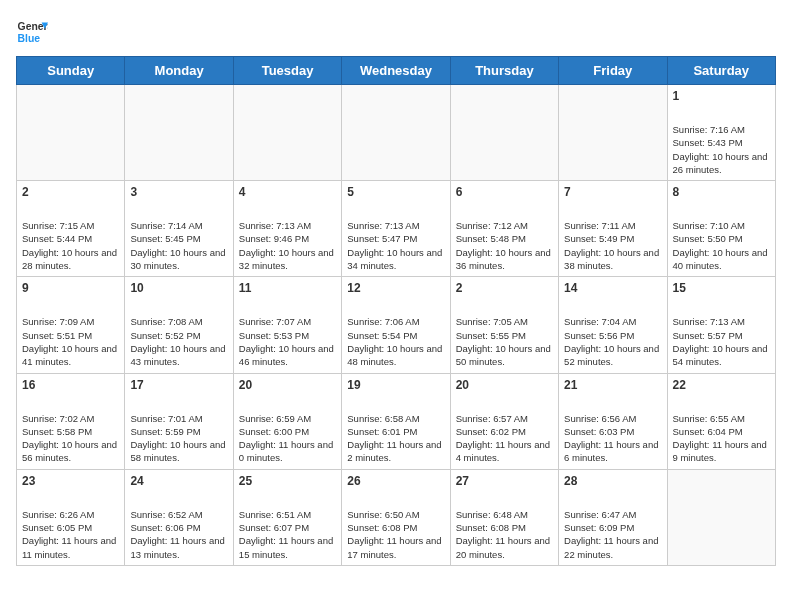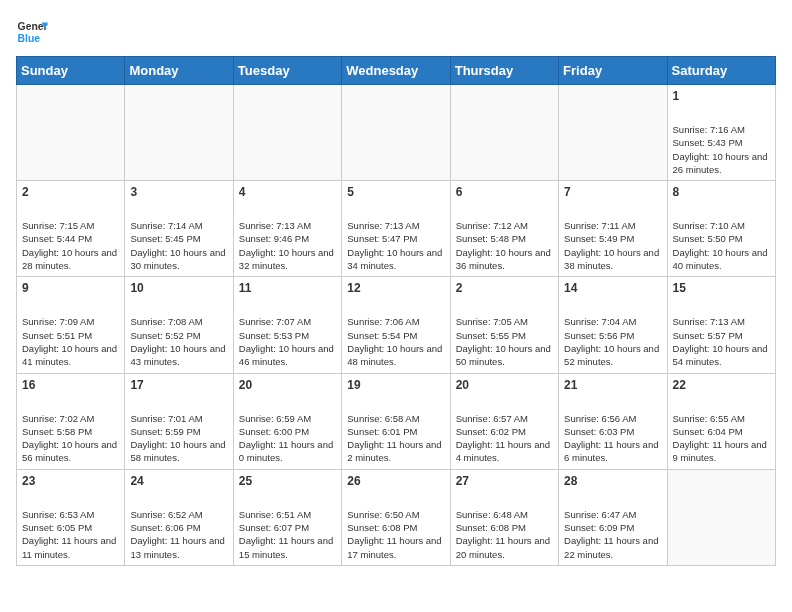--- a/index.html
+++ b/index.html
@@ -42,21 +42,21 @@
       width: 100%;
       border-collapse: collapse;
       border: 1px solid #ccc;
     }
     .calendar th {
       background-color: #2979c2;
       color: #fff;
       font-size: 13px;
       font-weight: bold;
       padding: 6px 4px;
-      text-align: left;
+      text-align: center;
       border: 1px solid #2060a0;
     }
     .calendar td {
       width: calc(100% / 7);
       vertical-align: top;
       border: 1px solid #ccc;
       padding: 4px 5px;
       min-height: 80px;
       font-size: 10px;
       color: #333;
@@ -253,21 +253,21 @@
         <td>
           <span class="day-num">22</span>
           <div class="day-info">Sunrise: 6:55 AM
 Sunset: 6:04 PM
 Daylight: 11 hours and 9 minutes.</div>
         </td>
       </tr>
       <tr class="week-row">
         <td>
           <span class="day-num">23</span>
-          <div class="day-info">Sunrise: 6:53 AM
+          <div class="day-info">Sunrise: 6:26 AM
 Sunset: 6:05 PM
 Daylight: 11 hours and 11 minutes.</div>
         </td>
         <td>
           <span class="day-num">24</span>
           <div class="day-info">Sunrise: 6:52 AM
 Sunset: 6:06 PM
 Daylight: 11 hours and 13 minutes.</div>
         </td>
         <td>

